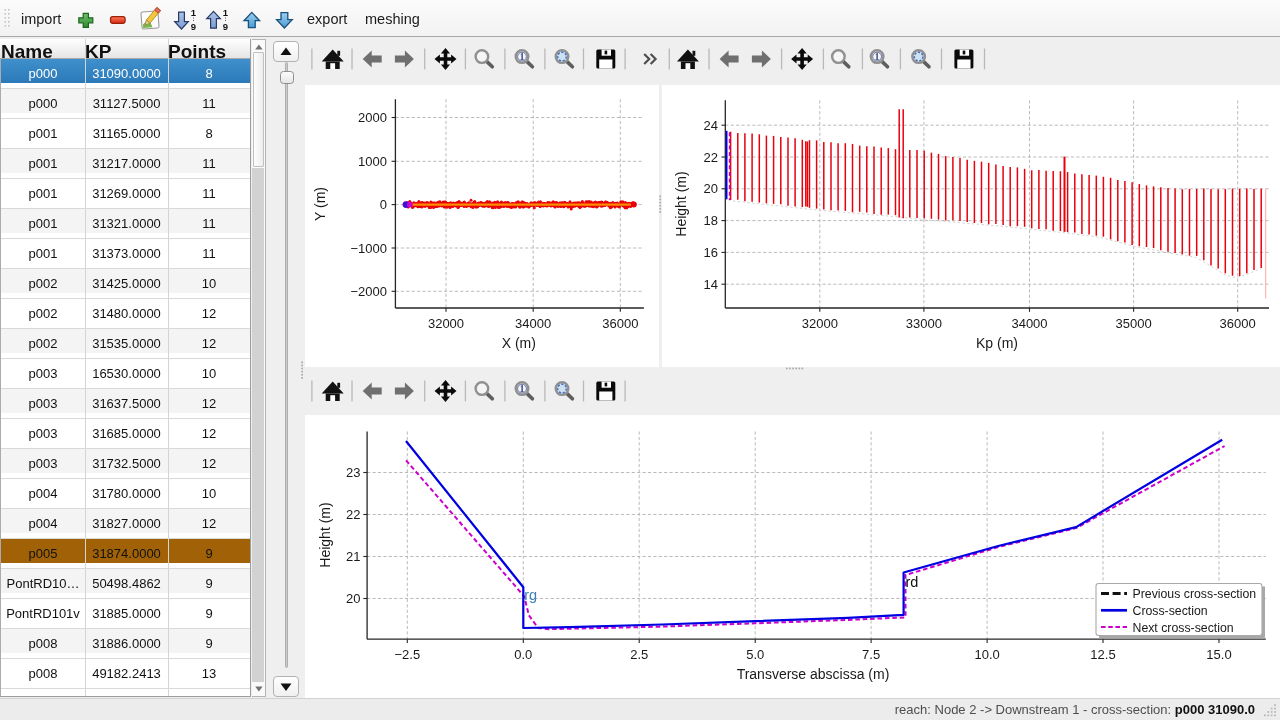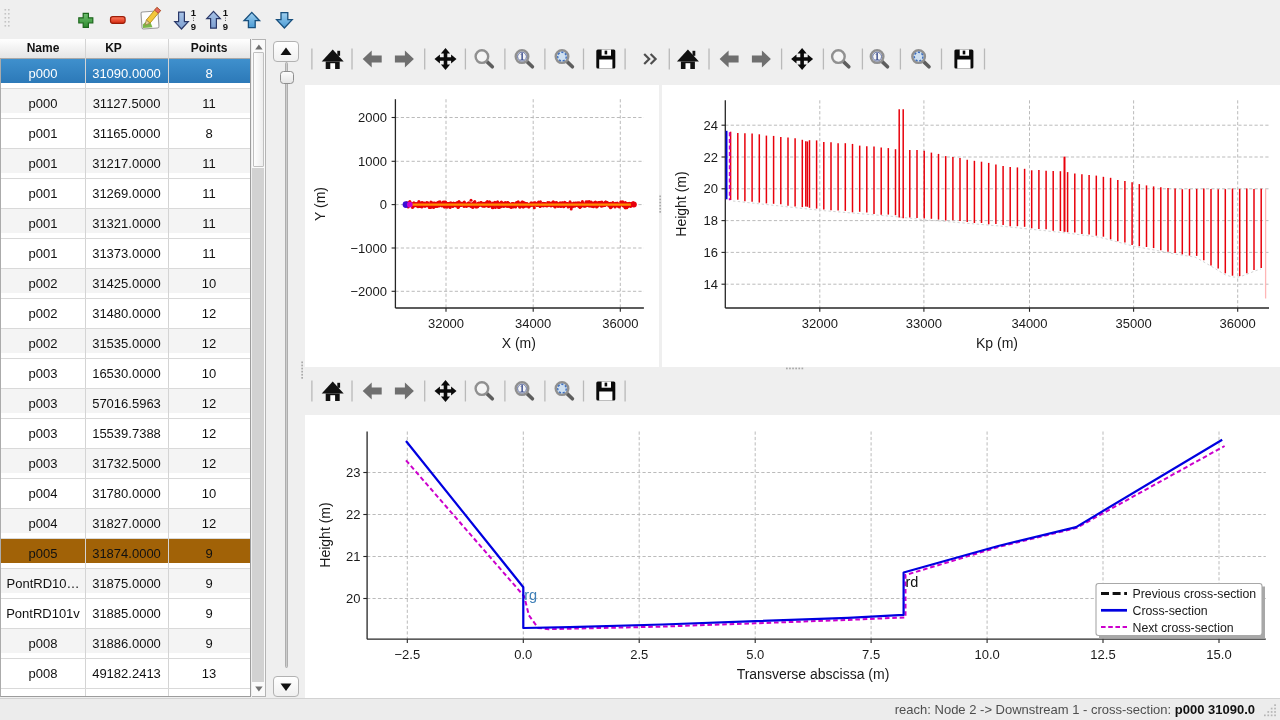--- a/index.html
+++ b/index.html
@@ -6,21 +6,21 @@
 #root { position:relative; width:1280px; height:720px; }
 .abs { position:absolute; }
 #topbar { left:0; top:0; width:1280px; height:37px;
   background:linear-gradient(#fbfbfb,#f2f2f2); border-bottom:1px solid #a8a8a8; }
 #topbar span { position:absolute; top:11px; font-size:14.5px; color:#1a1a1a; }
 #leftpanel { left:0; top:38px; width:300px; height:660px; background:#efefef; }
 #tablebox { position:absolute; left:0; top:1px; width:251px; height:658px; background:#fff;
   border:1px solid #9c9c9c; border-left:1px solid #ababab; }
 #thead { position:absolute; left:0; top:39px; width:250px; height:20px;
   background:linear-gradient(#ffffff,#e5e5e5); border-bottom:1px solid #a8a8a8; }
-#thead div { position:absolute; top:2px; font-size:12px; font-weight:bold; color:#111; text-align:center; }
+#thead div { position:absolute; top:2px; font-size:19px; font-weight:bold; color:#111; text-align:left; }
 .tr { position:absolute; left:1px; width:249px; height:24px; font-size:13px; color:#111; }
 .tr div { position:absolute; top:7px; text-align:center; }
 .c1 { left:0; width:84px; }
 .c2 { left:84px; width:83px; }
 .c3 { left:167px; width:82px; }
 .vline { position:absolute; top:39px; width:1px; height:657px; background:#d4d4d4; }
 .hline { position:absolute; left:1px; width:249px; height:1px; background:#d9d9d9; }
 #sbar { position:absolute; left:252px; top:1px; width:13.5px; height:658px; background:#fafafa;
   border:1px solid #b4b4b4; border-left:none; }
 #sthumb { position:absolute; left:0.5px; top:12px; width:11px; height:115px;
@@ -38,36 +38,41 @@
 #statusbar .txt { position:absolute; right:25px; top:3px; }
 #statusbar b { color:#111; font-weight:bold; }
 #overlay { left:0; top:0; width:1280px; height:720px; pointer-events:none; }
 </style></head>
 <body>
 <div id="root">
   <div class="abs canvas" style="left:304.5px; top:85px; width:354px; height:282px;"></div>
   <div class="abs canvas" style="left:661.6px; top:85px; width:619px; height:282px;"></div>
   <div class="abs canvas" style="left:304.5px; top:415px; width:976px; height:283px;"></div>
 
+  <div class="abs" id="topbar">
+    <span style="left:21px;">import</span>
+    <span style="left:307px;">export</span>
+    <span style="left:365px;">meshing</span>
+  </div>
 
   <div class="abs" id="leftpanel">
     <div id="tablebox"></div>
     <div id="sbar">
         <div id="sthumb"></div>
         <div id="strack"></div>
       </div>
     <div class="slbtn" style="top:3px;"></div>
     <div class="slbtn" style="top:638px;"></div>
     <div id="sltrack"></div>
     <div id="slhandle"></div>
   </div>
 
   <div id="thead" class="abs">
     <div style="left:1px;width:84px;">Name</div>
-    <div style="left:72px;width:83px;">KP</div>
+    <div style="left:85px;width:83px;">KP</div>
     <div style="left:168px;width:82px;">Points</div>
   </div>
   <div class="tr" style="top:59px;background:linear-gradient(#3f90cd,#2c79b8);color:#fff;">
       <div class="c1">p000</div>
       <div class="c2">31090.0000</div>
       <div class="c3">8</div>
     </div>
 <div class="tr" style="top:89px;background:#f4f4f4;">
       <div class="c1">p000</div>
       <div class="c2">31127.5000</div>
@@ -113,26 +118,26 @@
       <div class="c2">31535.0000</div>
       <div class="c3">12</div>
     </div>
 <div class="tr" style="top:359px;background:#ffffff;">
       <div class="c1">p003</div>
       <div class="c2">16530.0000</div>
       <div class="c3">10</div>
     </div>
 <div class="tr" style="top:389px;background:#f4f4f4;">
       <div class="c1">p003</div>
-      <div class="c2">57016.5963</div>
+      <div class="c2">31637.5000</div>
       <div class="c3">12</div>
     </div>
 <div class="tr" style="top:419px;background:#ffffff;">
       <div class="c1">p003</div>
-      <div class="c2">15539.7388</div>
+      <div class="c2">31685.0000</div>
       <div class="c3">12</div>
     </div>
 <div class="tr" style="top:449px;background:#f4f4f4;">
       <div class="c1">p003</div>
       <div class="c2">31732.5000</div>
       <div class="c3">12</div>
     </div>
 <div class="tr" style="top:479px;background:#ffffff;">
       <div class="c1">p004</div>
       <div class="c2">31780.0000</div>
@@ -143,21 +148,21 @@
       <div class="c2">31827.0000</div>
       <div class="c3">12</div>
     </div>
 <div class="tr" style="top:539px;background:#a16207;">
       <div class="c1">p005</div>
       <div class="c2">31874.0000</div>
       <div class="c3">9</div>
     </div>
 <div class="tr" style="top:569px;background:#f4f4f4;">
       <div class="c1">PontRD10…</div>
-      <div class="c2">31875.0000</div>
+      <div class="c2">50498.4862</div>
       <div class="c3">9</div>
     </div>
 <div class="tr" style="top:599px;background:#ffffff;">
       <div class="c1">PontRD101v</div>
       <div class="c2">31885.0000</div>
       <div class="c3">9</div>
     </div>
 <div class="tr" style="top:629px;background:#f4f4f4;">
       <div class="c1">p008</div>
       <div class="c2">31886.0000</div>

